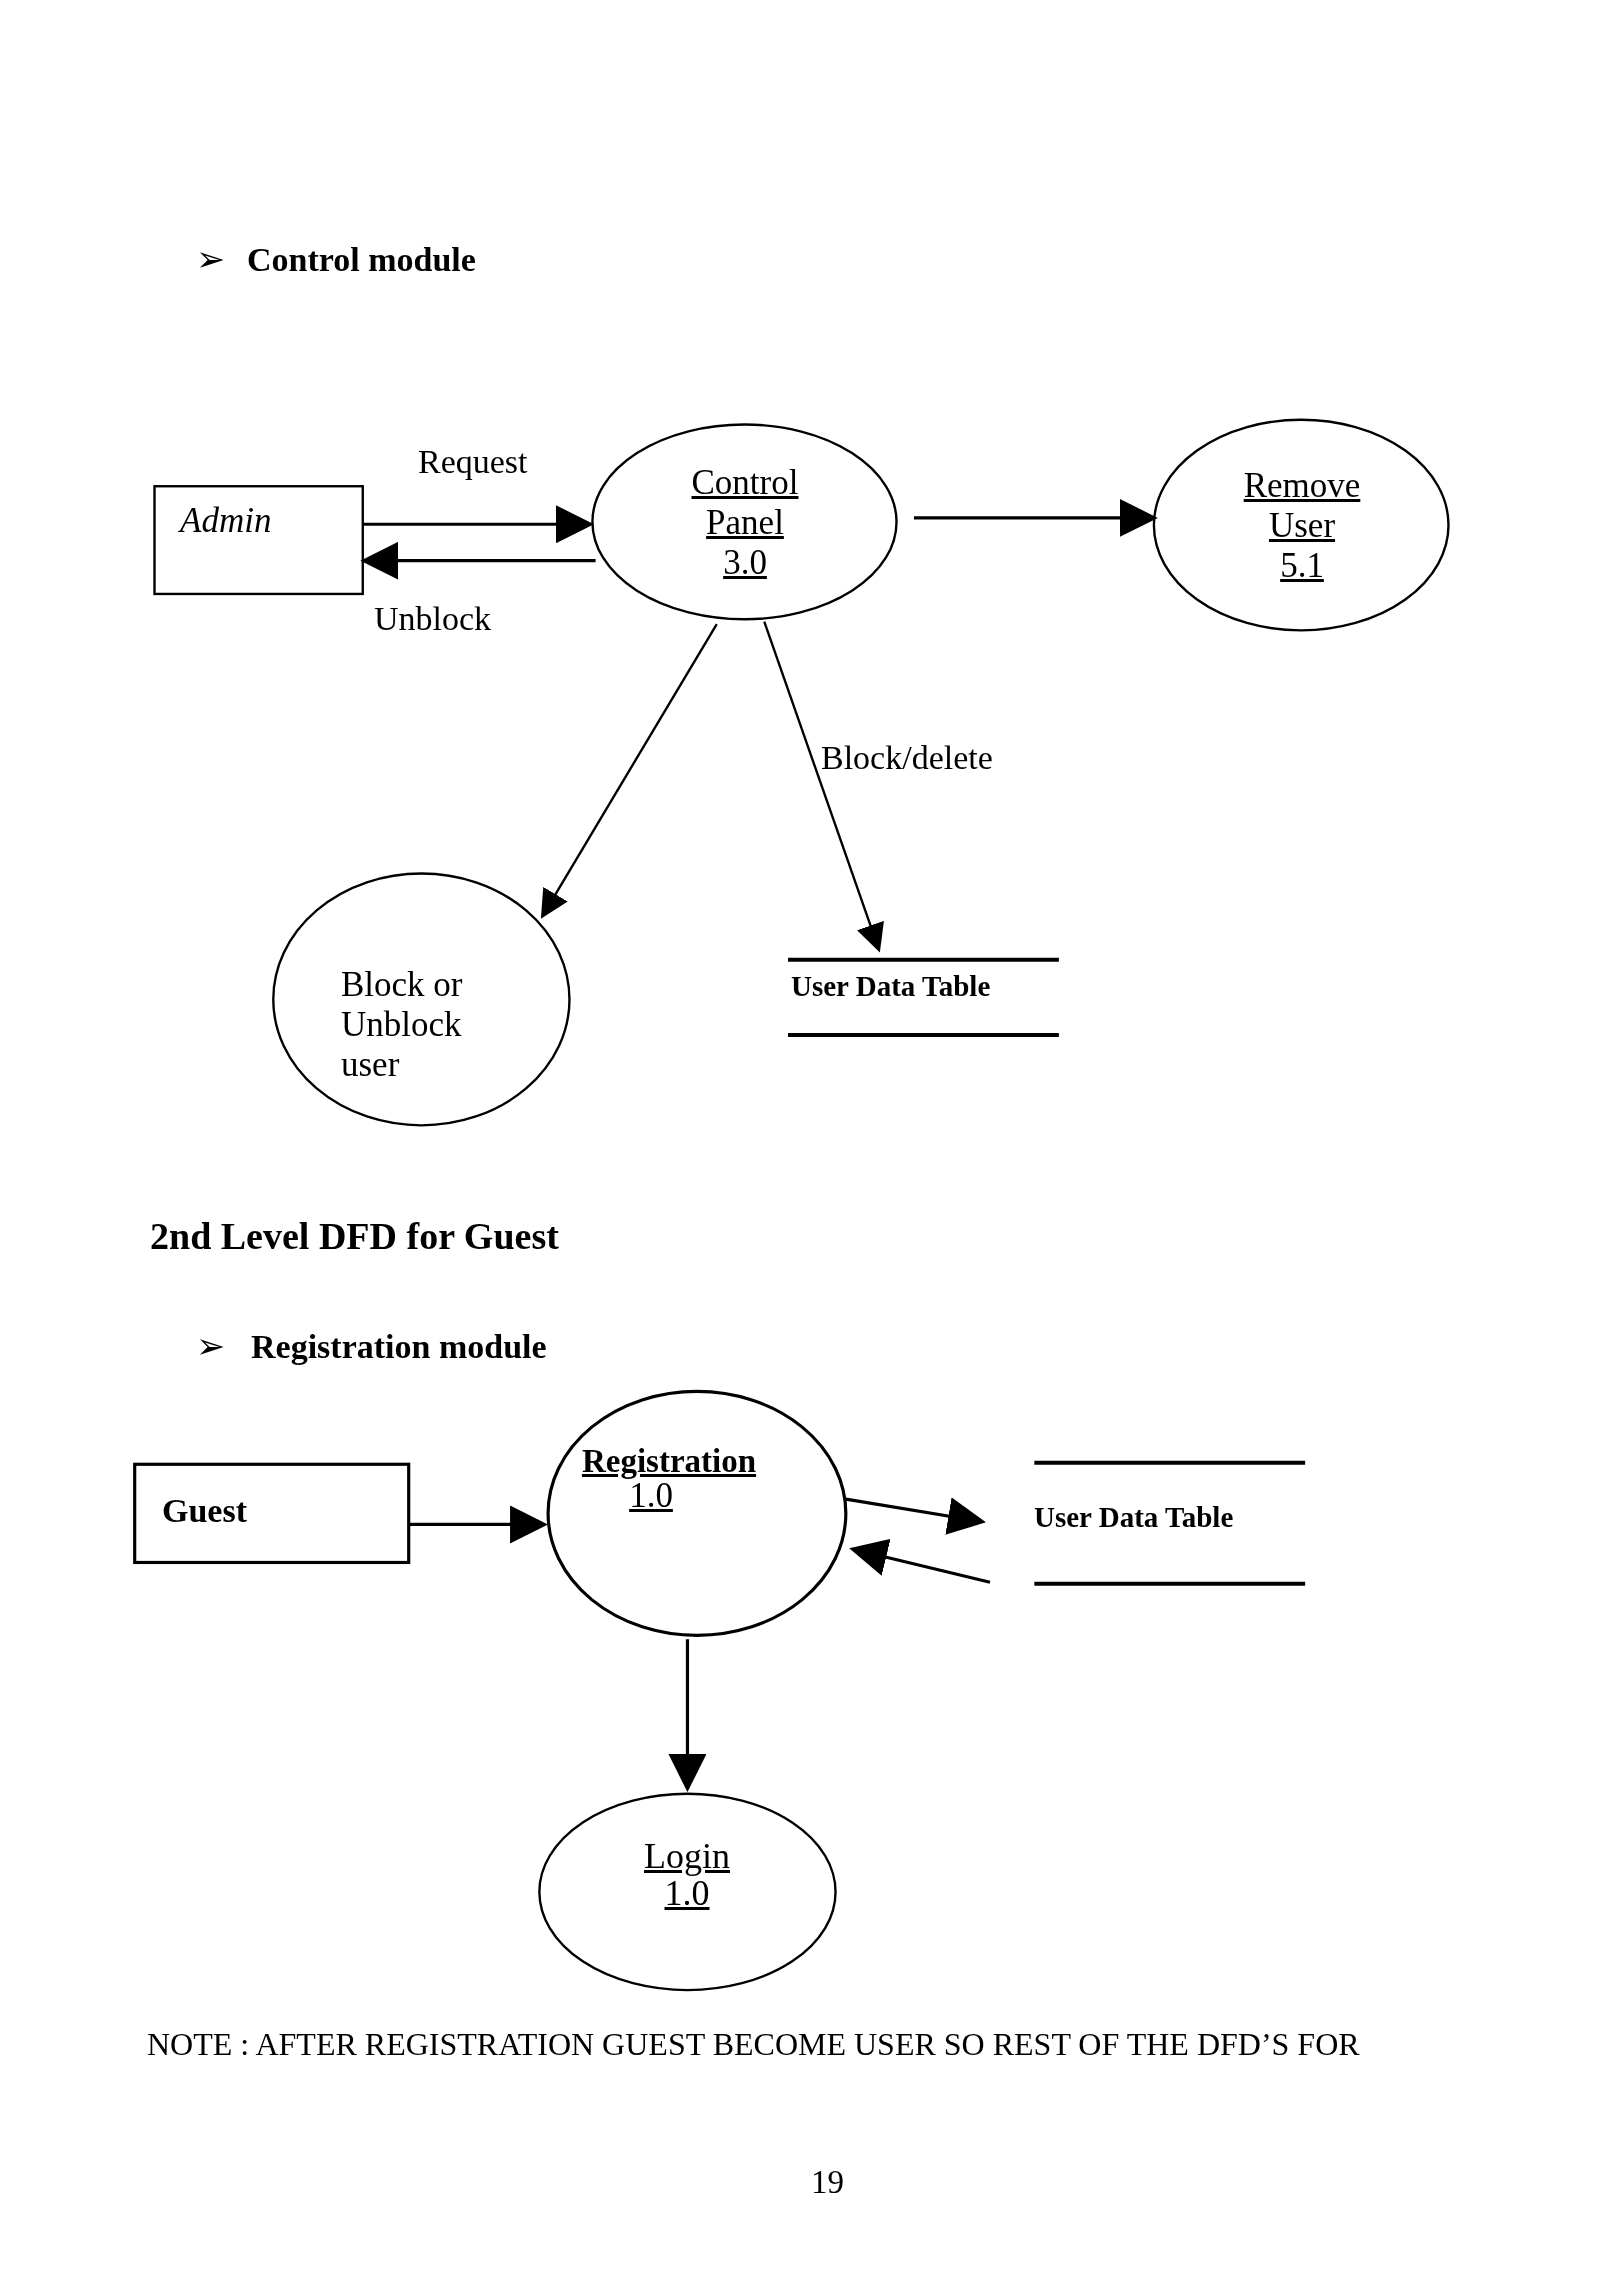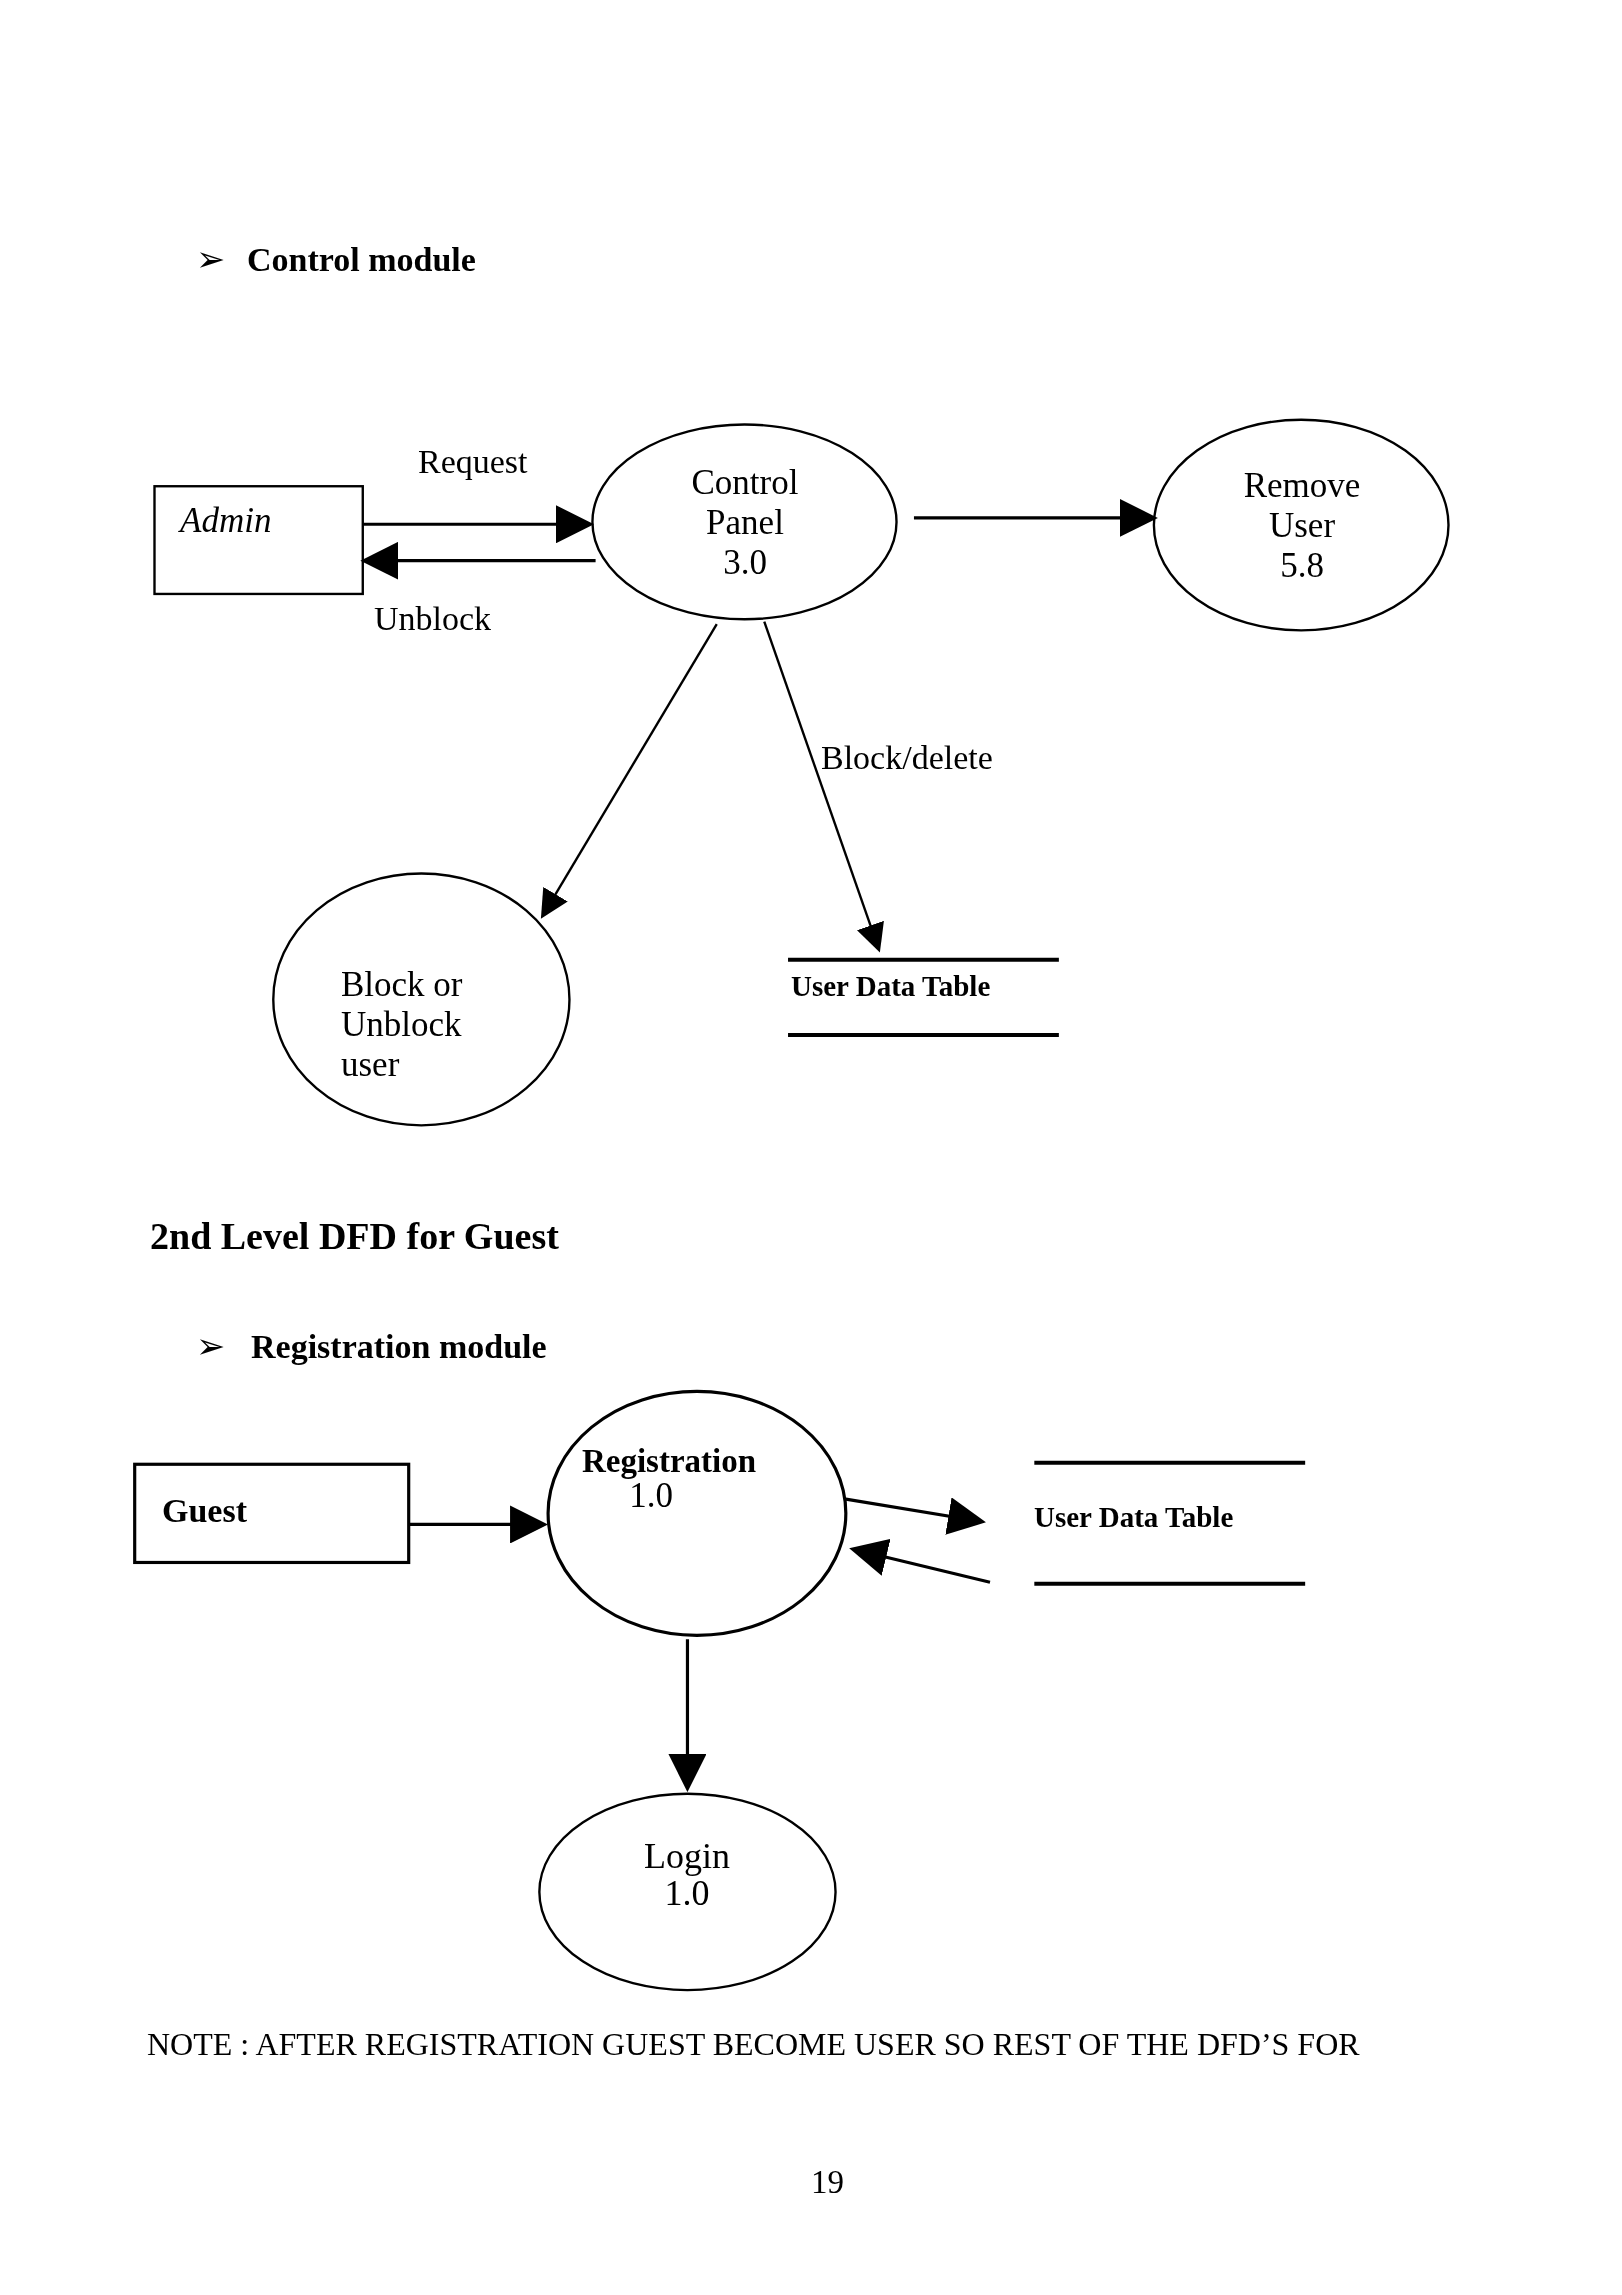--- a/index.html
+++ b/index.html
@@ -7,21 +7,21 @@
     position:relative;
     width:1622px;height:2295px;
     background:#ffffff;
     font-family:"Liberation Serif","DejaVu Serif",serif;
     color:#000000;
     overflow:hidden;
   }
   .shapes{position:absolute;left:0;top:0;width:1622px;height:2295px;}
   .t{position:absolute;font-size:35px;line-height:40px;white-space:nowrap;color:#000;}
   .b{font-weight:bold;}
-  .ctr{text-align:center;width:238px;}
+  .ctr{text-align:center;width:238px;text-decoration:underline;}
   .bullet{font-family:"DejaVu Sans","Liberation Sans",sans-serif;font-size:35px;line-height:40px;}
   .heading{font-size:38px;line-height:46px;font-weight:bold;}
   .store{font-size:29px;line-height:41px;font-weight:bold;}
   .note{font-size:32px;line-height:38px;}
   .pageno{font-size:33px;line-height:38px;text-align:center;width:79px;}
 </style>
 </head>
 <body>
 
 <div class="page">
@@ -71,21 +71,21 @@
 
   <div class="t ctr" style="left:626px;top:463px;">
     <div>Control</div>
     <div>Panel</div>
     <div>3.0</div>
   </div>
 
   <div class="t ctr" style="left:1183px;top:466px;">
     <div>Remove</div>
     <div>User</div>
-    <div>5.8</div>
+    <div>5.1</div>
   </div>
 
   <span class="t" style="left:821px;top:738px;font-size:34px;">Block/delete</span>
 
   <div class="t" style="left:341px;top:965px;">
     <div>Block or</div>
     <div>Unblock</div>
     <div>user</div>
   </div>
 

